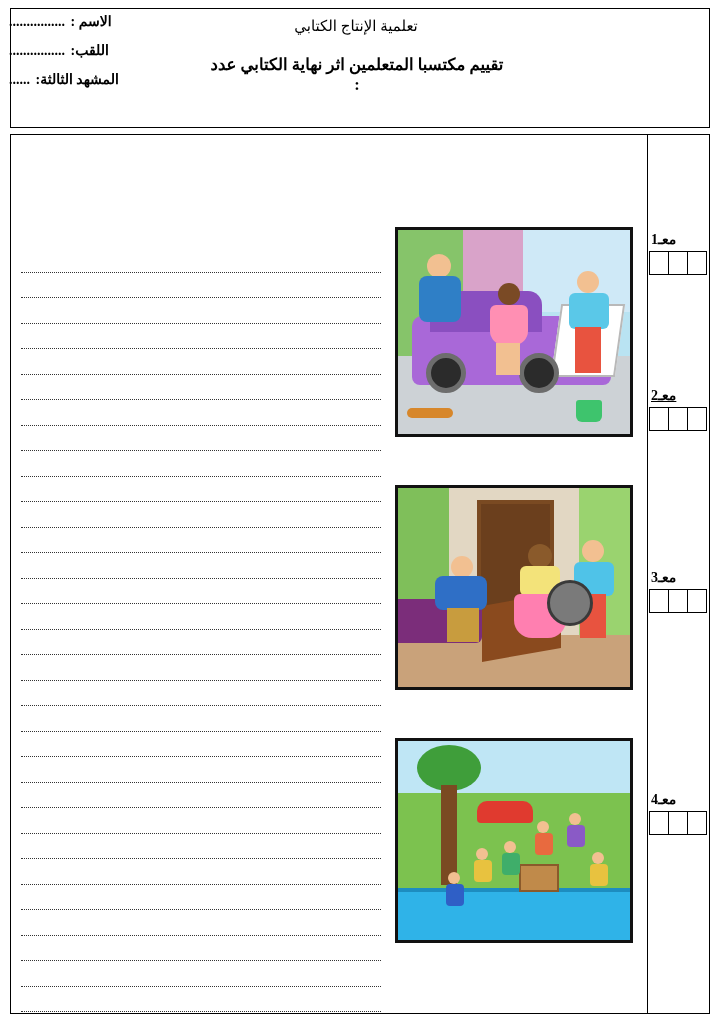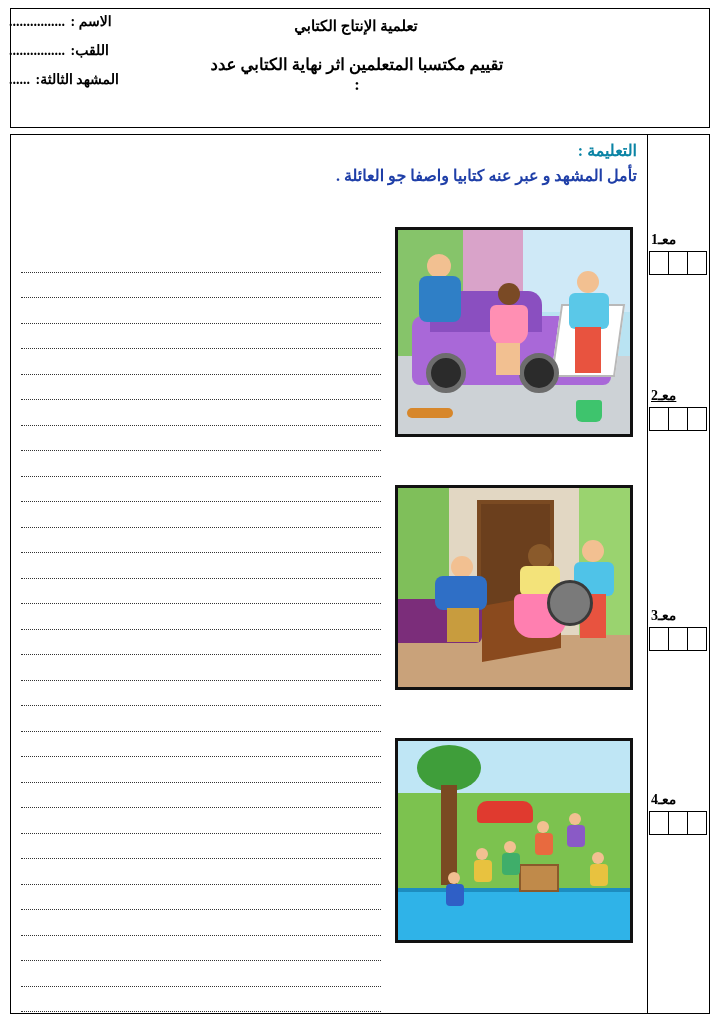--- a/index.html
+++ b/index.html
@@ -33,21 +33,21 @@
     margin: 2px 2px 0 2px;
     background: #fff;
   }
   .header-title {
     position: absolute;
     top: 8px;
     right: 238px;
     width: 230px;
     text-align: center;
     font-size: 15px;
-    font-weight: bold;
+    font-weight: normal;
   }
   .header-sub {
     position: absolute;
     top: 46px;
     right: 202px;
     width: 300px;
     text-align: center;
     font-size: 16.5px;
     font-weight: bold;
   }
@@ -279,45 +279,41 @@
 
       <div class="score-item" style="top:252px;text-decoration:underline;">
         <div class="score-label">معـ2</div>
         <div class="score-boxes">
           <span></span>
           <span></span>
           <span></span>
         </div>
       </div>
 
-      <div class="score-item" style="top:472px;">
+      <div class="score-item" style="top:434px;">
         <div class="score-label">معـ3</div>
         <div class="score-boxes">
           <span></span>
           <span></span>
           <span></span>
         </div>
       </div>
 
       <div class="score-item" style="top:656px;">
         <div class="score-label">معـ4</div>
         <div class="score-boxes">
           <span></span>
           <span></span>
           <span></span>
         </div>
       </div>
     </div>
 
     <div class="content">
 
-      <div class="instruction">
-        <div class="t1">التعليمة :</div>
-        <div class="t2">تأمل المشهد و عبر عنه كتابيا  واصفا جو العائلة .</div>
-      </div>
 
       <div class="pics">
 
         <div class="pic p1 s1">
           <div class="bg"></div>
           <div class="wallL"></div>
             <div class="wallR"></div>
             <div class="wallR2"></div>
           <div class="ground"></div>
           <div class="car"></div>

